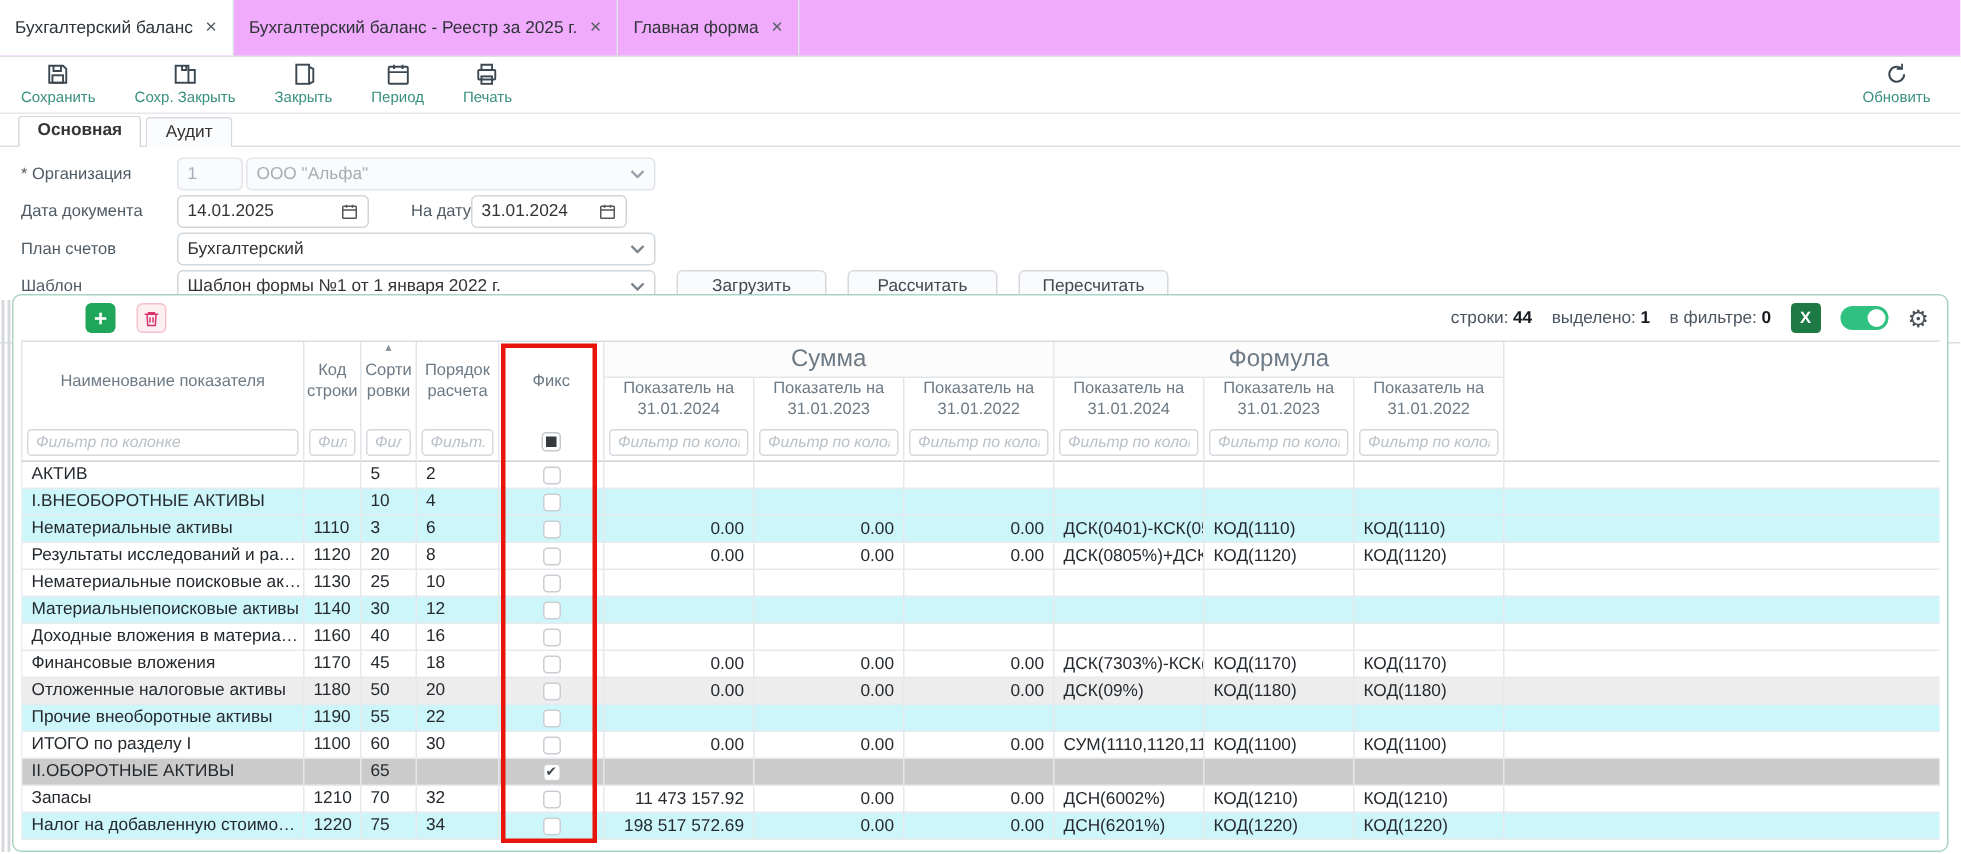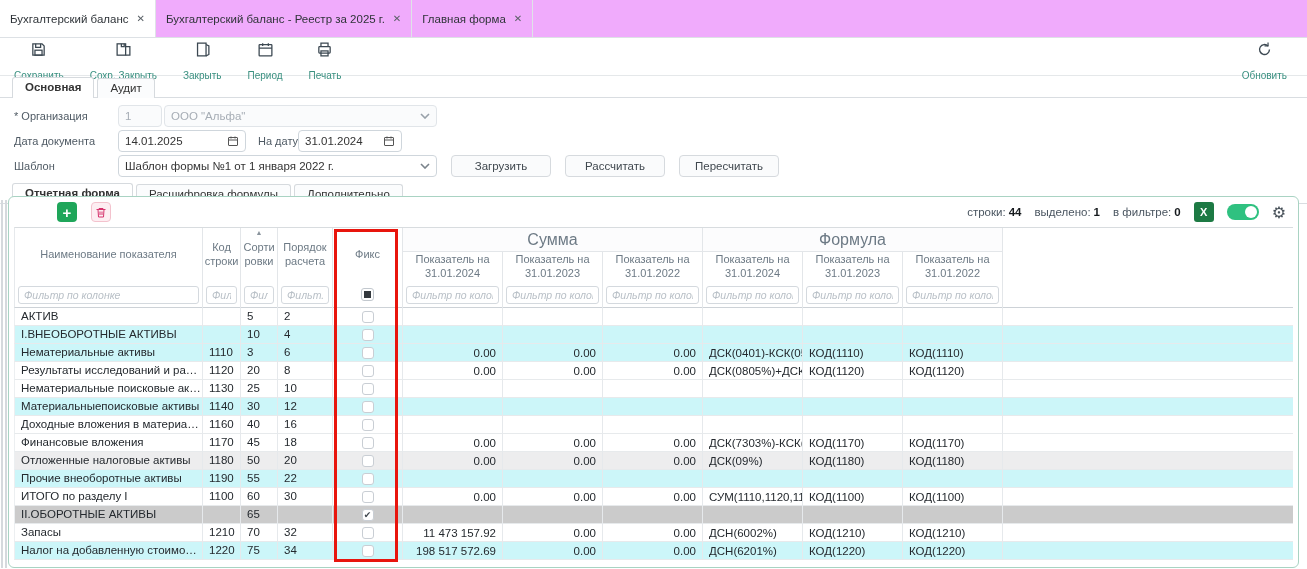--- a/index.html
+++ b/index.html
@@ -9,21 +9,21 @@
 
   
   .tabbar { display:flex; height:38px; background:#f0abfc; border-bottom:1px solid #dde1e5; }
   .wtab { display:flex; align-items:center; gap:8px; padding:0 10px; font-size:11.5px; color:#2e3338;
     border-right:1px solid #dfe3e7; cursor:default; }
   .wtab.active { background:#fff; border-right:1px solid #dfe3e7; }
   .wtab .x { color:#5f6warmb; color:#596066; font-size:10px; font-weight:bold; }
 
   
   .toolbar { display:flex; align-items:flex-start; height:38px; padding:3px 14px 0 14px; border-bottom:1px solid #e5e8ea; background:#fff; }
-  .tbtn { display:flex; flex-direction:column; align-items:center; gap:12px; margin-right:26px; cursor:pointer; }
+  .tbtn { display:flex; flex-direction:column; align-items:center; gap:2px; margin-right:26px; cursor:pointer; }
   .tbtn svg { display:block; }
   .tbtn .lbl { font-size:10px; color:#3a9080; white-space:nowrap; }
   .tbtn.right { margin:0 6px 0 auto; }
 
   
   .tabstrip { display:flex; align-items:flex-end; height:22px; border-bottom:1px solid #d9dde1; padding-left:12px; background:#fff; }
   .stab { position:relative; top:1px; padding:3px 12px 4px 12px; font-size:11.5px; color:#333;
     border:1px solid #d6dade; border-bottom:none; border-radius:3px 3px 0 0; background:#fbfcfd; margin-right:3px; cursor:pointer; white-space:nowrap; }
   .stab.active { background:#fff; font-weight:bold; padding-bottom:5px; }
 
@@ -186,26 +186,35 @@
     </div>
     <div class="frow">
       <div class="flabel">Дата документа</div>
       <div class="inp" style="width:128px;">
         <span>14.01.2025</span>
         <svg class="calico" style="margin-left:auto;" width="12" height="12" viewBox="0 0 24 24" fill="none" stroke="#555" stroke-width="2">
             <rect x="3" y="5" width="18" height="16" rx="1"></rect>
             <path d="M3 10h18M8 3v4M16 3v4"></path>
           </svg>
       </div>
-      <div class="flabel" style="width:auto; margin-left:12px;">На дату</div>
+      <div class="flabel" style="width:auto; margin-left:28px;">На дату</div>
       <div class="inp" style="width:104px; ">
         <span>31.01.2024</span>
         <svg class="calico" style="margin-left:auto;" width="12" height="12" viewBox="0 0 24 24" fill="none" stroke="#555" stroke-width="2">
             <rect x="3" y="5" width="18" height="16" rx="1"></rect>
             <path d="M3 10h18M8 3v4M16 3v4"></path>
+          </svg>
+      </div>
+    </div>
+    <div class="frow">
+      <div class="flabel">План счетов</div>
+      <div class="sel" style="width:319px;">
+        <span>Бухгалтерский</span>
+        <svg class="chev" width="10" height="6" viewBox="0 0 10 6" fill="none" stroke="#7a838b" stroke-width="1.6">
+            <path d="M1 1l4 4 4-4"></path>
           </svg>
       </div>
     </div>
     <div class="frow">
       <div class="flabel">Шаблон</div>
       <div class="sel" style="width:319px;">
         <span>Шаблон формы №1 от 1 января 2022 г.</span>
         <svg class="chev" width="10" height="6" viewBox="0 0 10 6" fill="none" stroke="#7a838b" stroke-width="1.6">
             <path d="M1 1l4 4 4-4"></path>
           </svg>

